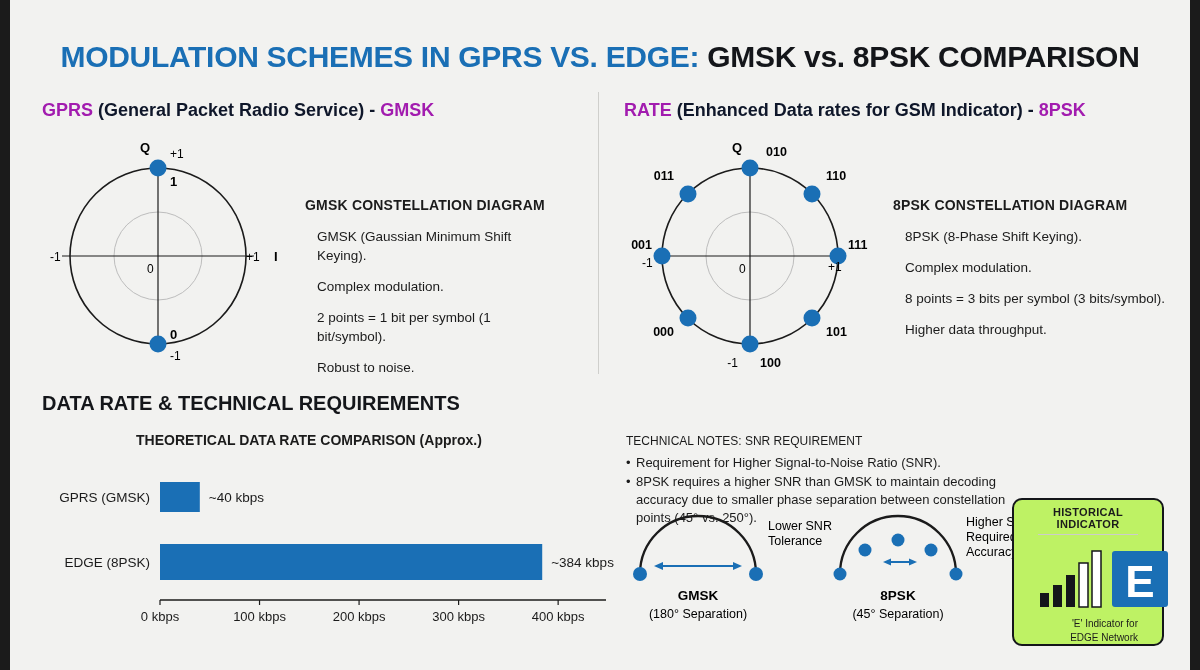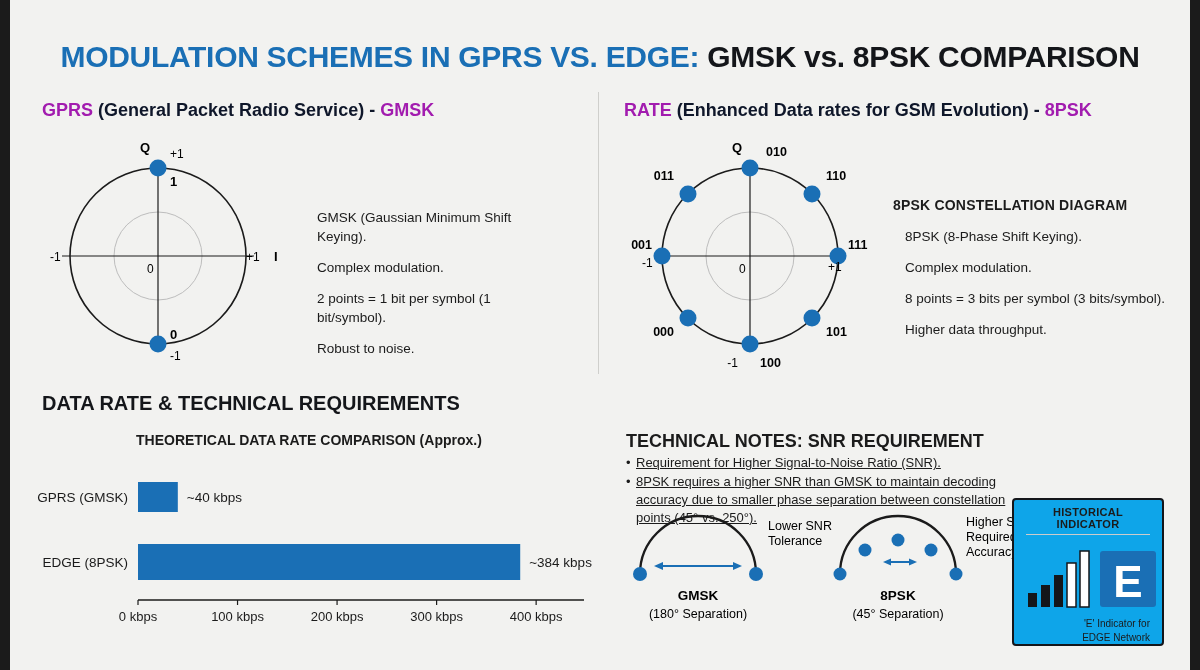--- a/index.html
+++ b/index.html
@@ -56,37 +56,37 @@
 
   
   .section-title {
     position:absolute; left:42px; top:392px;
     font-size:20px; font-weight:bold; color:#14161a;
   }
   .chart-title {
     position:absolute; left:136px; top:432px;
     font-size:14px; font-weight:bold;
   }
-  #bar-chart { position:absolute; left:26px; top:452px; width:570px; height:190px; }
+  #bar-chart { position:absolute; left:48px; top:452px; width:570px; height:190px; }
 
   .notes {
     position:absolute; left:626px; top:432px; width:380px;
     font-size:13px; line-height:18px;
   }
-  .notes h4 { margin:0 0 4px 0; font-size:18px; font-weight:bold; }
-  .notes ul { margin:0; padding:0; list-style:none;text-decoration:underline; }
+  .notes h4 { margin:0 0 4px 0; font-size:12px; font-weight:normal; }
+  .notes ul { margin:0; padding:0; list-style:none; }
   .notes li { margin:0 0 1px 0; padding-left:10px; position:relative; }
   .notes li:before { content:"\2022"; position:absolute; left:0; }
 
   #snr-figs { position:absolute; left:622px; top:514px; width:390px; height:120px; }
 
   .hist-box {
     position:absolute; left:1012px; top:498px; width:152px; height:148px;
-    background:#0ea5e9; border:2px solid #14161a; border-radius:4px;
-    padding:6px 12px;
+    background:#bef264; border:2px solid #14161a; border-radius:10px;
+    padding:6px 24px;
   }
   .hist-box .hb-title {
     text-align:center; font-size:11px; font-weight:bold; letter-spacing:0.3px;
     border-bottom:1px solid #ccc; padding-bottom:4px;
   }
   .hist-box .hb-caption {
     text-align:right; font-size:10px; line-height:14px; margin-top:2px;
   }
   svg { display:block; overflow:visible; }
   .lbl { font-family:"Liberation Sans", sans-serif; }
@@ -121,28 +121,29 @@
     <text class="lbl" x="142" y="224" font-size="12">-1</text>
     <text class="lbl" x="142" y="203" font-size="13" font-weight="bold">0</text>
     <text class="lbl" x="22" y="125" font-size="12">-1</text>
     <text class="lbl" x="218" y="125" font-size="12">+1</text>
     <text class="lbl" x="246" y="125" font-size="13" font-weight="bold">I</text>
     <text class="lbl" x="119" y="137" font-size="12">0</text>
   </svg>
 </div>
 
 <div class="desc" id="gprs-desc">
+  <h4>GMSK CONSTELLATION DIAGRAM</h4>
   <p>GMSK (Gaussian Minimum Shift Keying).</p>
   <p>Complex modulation.</p>
   <p>2 points = 1 bit per symbol (1 bit/symbol).</p>
   <p>Robust to noise.</p>
 </div>
 
 <div class="panel-head" id="edge-head">
-  <span class="accent">RATE</span><span class="plain"> (Enhanced Data rates for GSM Evolution) - </span><span class="accent">8PSK</span>
+  <span class="accent">RATE</span><span class="plain"> (Enhanced Data rates for GSM Indicator) - </span><span class="accent">8PSK</span>
 </div>
 
 <div class="const-wrap" id="edge-const">
   <svg width="260" height="240" viewBox="0 0 260 240">
     <circle cx="130" cy="120" r="88" fill="none" stroke="#1b1b1b" stroke-width="1.6"></circle>
     <circle cx="130" cy="120" r="44" fill="none" stroke="#bdbdbd" stroke-width="1"></circle>
     <line x1="34" y1="120" x2="226" y2="120" stroke="#1b1b1b" stroke-width="1.2"></line>
     <line x1="130" y1="24" x2="130" y2="216" stroke="#1b1b1b" stroke-width="1.2"></line>
 
     <circle cx="130" cy="32" r="8.5" fill="#1a6fb5"></circle>

